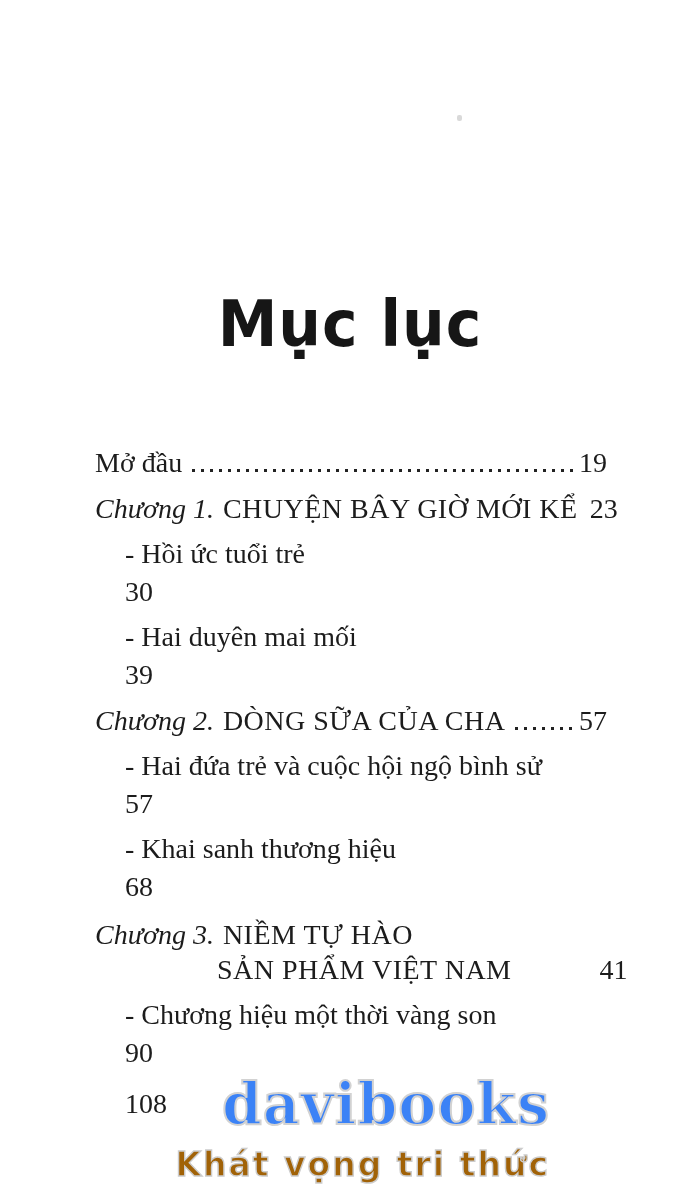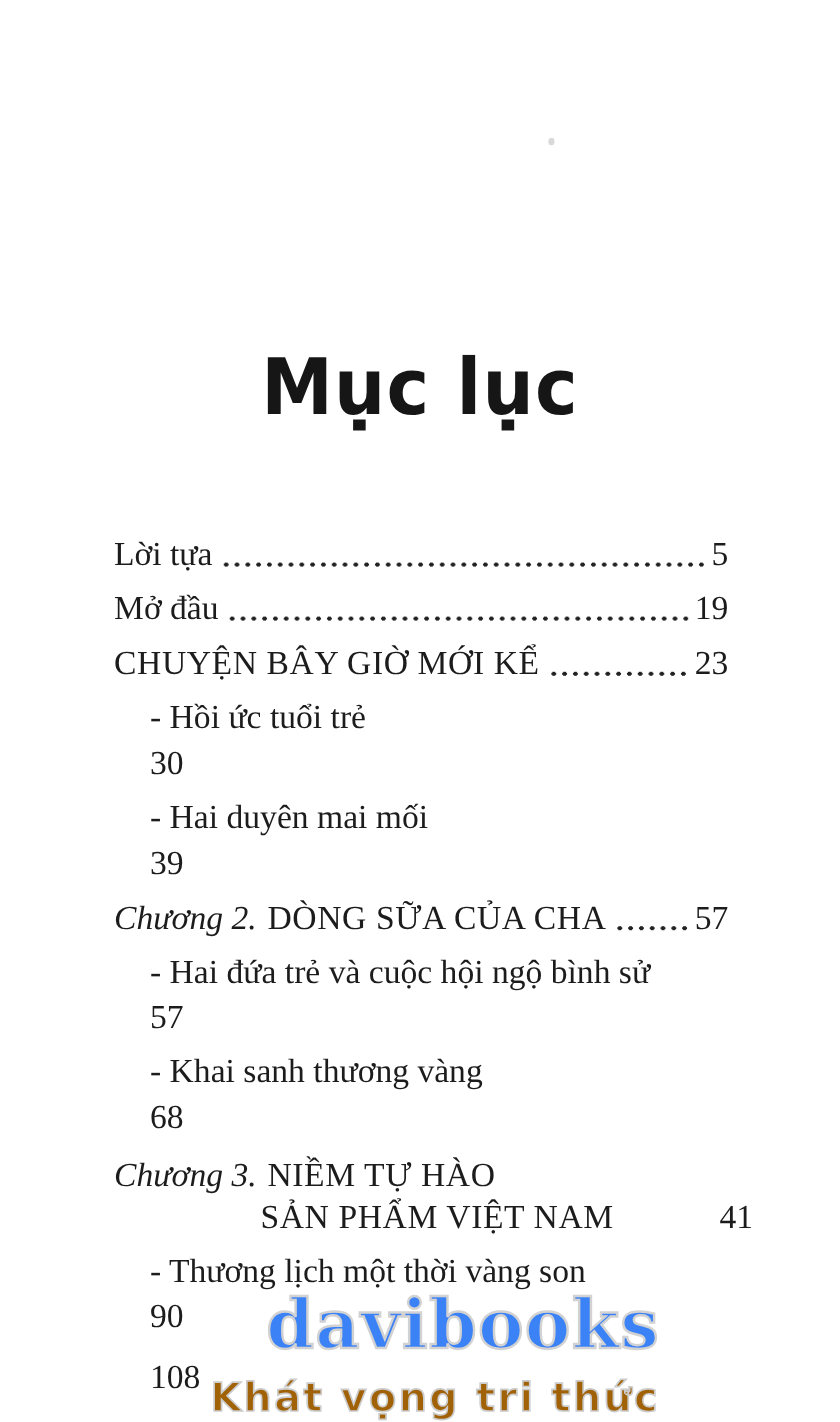--- a/index.html
+++ b/index.html
@@ -54,33 +54,29 @@
 <body>
 
 <div class="page">
 
   <div class="speck"></div>
 
   <h1 class="title">Mục lục</h1>
 
   <div class="toc">
 
-    <div class="row front">
-      <span class="label">Lời tựa</span>
-      <span class="leader"></span>
-      <span class="pagenum">5</span>
-    </div>
 
     <div class="row front">
       <span class="label">Mở đầu</span>
       <span class="leader"></span>
       <span class="pagenum">19</span>
     </div>
 
     <div class="row chapter">
+      <span class="prefix">Chương 1.</span>
       <span class="caps">CHUYỆN BÂY GIỜ MỚI KỂ</span>
       <span class="leader"></span>
       <span class="pagenum">23</span>
     </div>
 
     <div class="row sub">
       <span class="label">- Hồi ức tuổi trẻ</span>
       <span class="leader"></span>
       <span class="pagenum">30</span>
     </div>
@@ -98,39 +94,39 @@
       <span class="pagenum">57</span>
     </div>
 
     <div class="row sub">
       <span class="label">- Hai đứa trẻ và cuộc hội ngộ bình sử</span>
       <span class="leader"></span>
       <span class="pagenum">57</span>
     </div>
 
     <div class="row sub">
-      <span class="label">- Khai sanh thương vàng</span>
+      <span class="label">- Khai sanh thương hiệu</span>
       <span class="leader"></span>
       <span class="pagenum">68</span>
     </div>
 
     <div class="row chapter two-line">
       <div class="line1">
         <span class="prefix">Chương 3.</span>
         <span class="caps">NIỀM TỰ HÀO</span>
       </div>
       <div class="line2">
         <span class="caps">SẢN PHẨM VIỆT NAM</span>
         <span class="leader"></span>
         <span class="pagenum">41</span>
       </div>
     </div>
 
     <div class="row sub">
-      <span class="label">- Thương lịch một thời vàng son</span>
+      <span class="label">- Chương hiệu một thời vàng son</span>
       <span class="leader"></span>
       <span class="pagenum">90</span>
     </div>
 
     <div class="row sub">
       <span class="leader"></span>
       <span class="pagenum">108</span>
     </div>
 
   </div>

